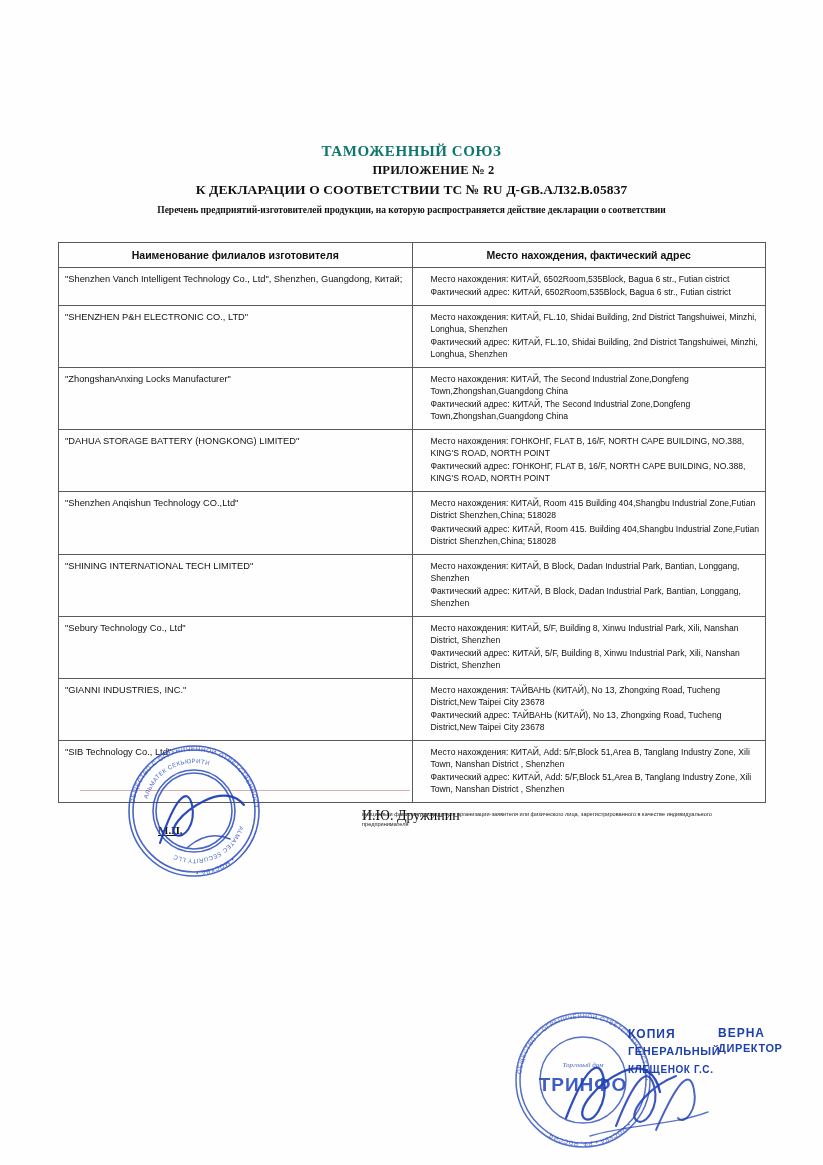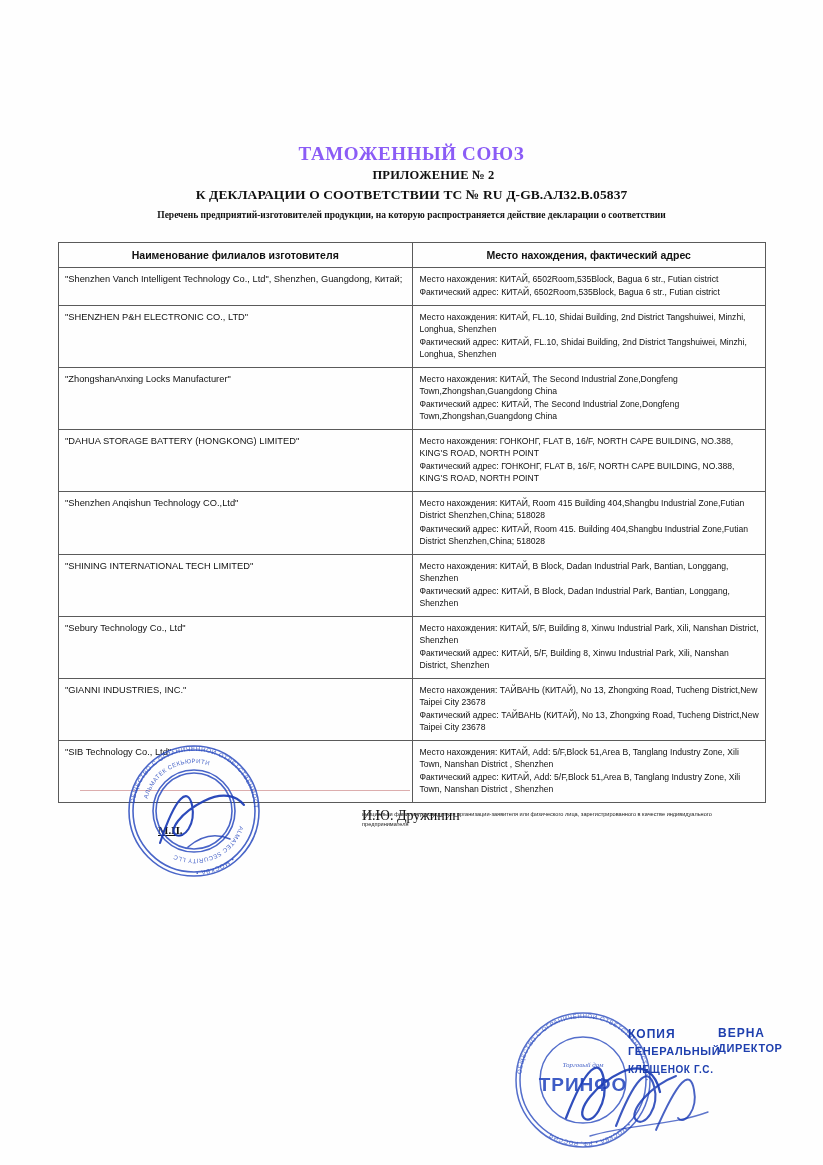--- a/index.html
+++ b/index.html
@@ -25,23 +25,23 @@
   .header {
     position: absolute;
     top: 143px;
     left: 0;
     width: 823px;
     text-align: center;
   }
   .title-main {
     font-family: "Liberation Serif", serif;
     font-weight: bold;
-    font-size: 19px;
+    font-size: 15px;
     letter-spacing: 0.6px;
-    color: #8b5cf6;
+    color: #0f766e;
   }
   .title-sub {
     font-family: "Liberation Serif", serif;
     font-weight: bold;
     font-size: 12.5px;
     margin-top: 3px;
     letter-spacing: 0.2px;
     padding-left: 44px;
   }
   .title-decl {
@@ -87,21 +87,21 @@
     font-family: "Liberation Sans", sans-serif;
   }
   td.name {
     width: 339px;
     font-size: 9.3px;
     padding: 5px 6px 6px 6px;
     line-height: 1.35;
   }
   td.addr {
     font-size: 8.6px;
-    padding: 5px 6px 6px 7px;
+    padding: 5px 6px 6px 18px;
     line-height: 1.4;
   }
   td.addr div { margin: 0 0 1px 0; }
 
   
   .sign-area {
     position: absolute;
     top: 762px;
     left: 0;
     width: 823px;

